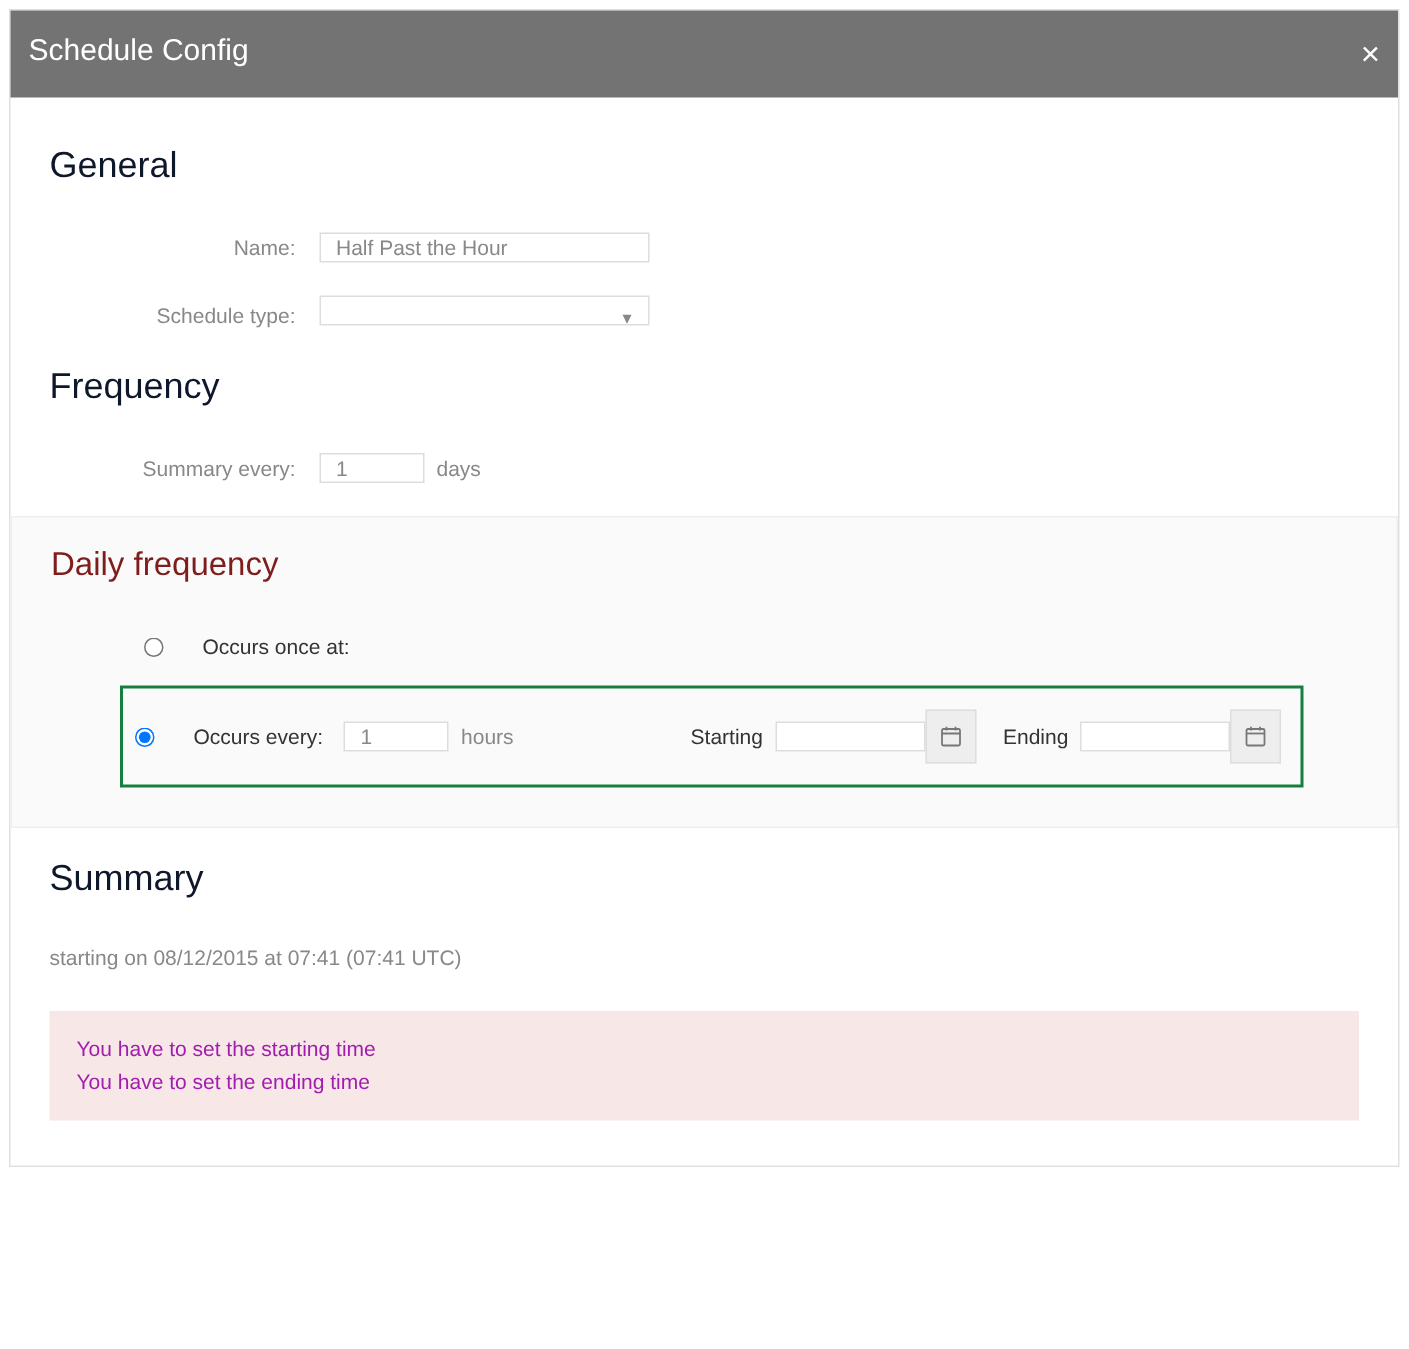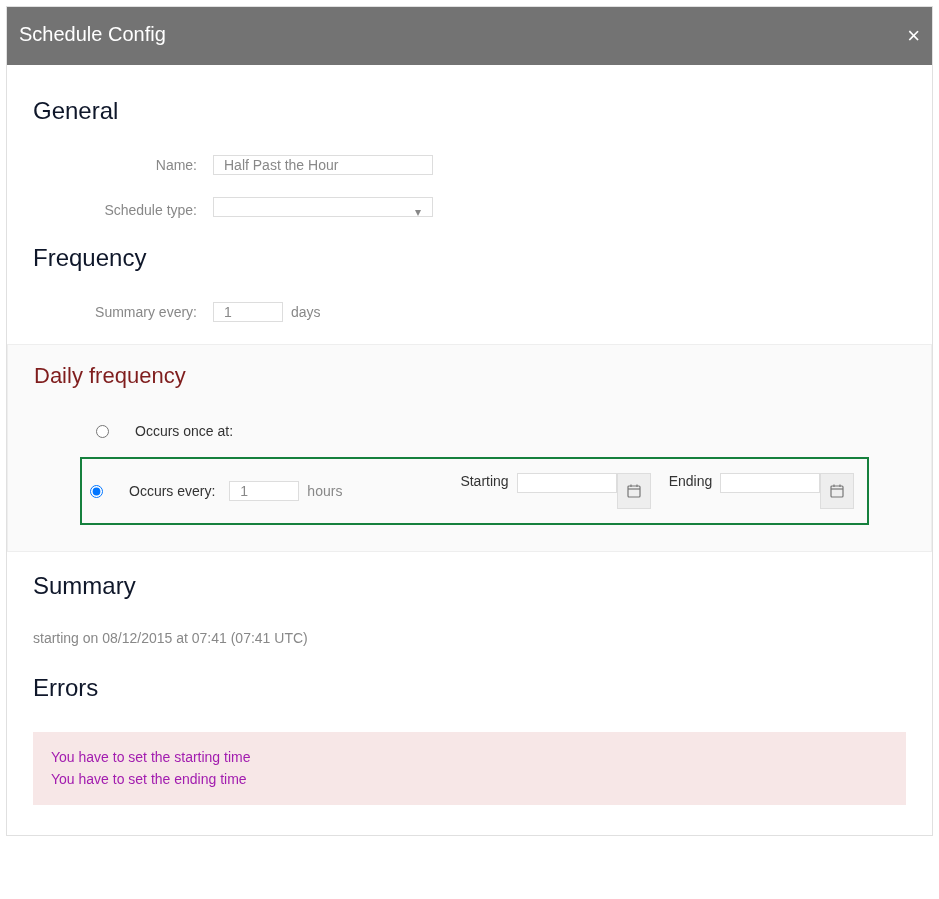--- a/index.html
+++ b/index.html
@@ -96,21 +96,21 @@
   .radio-row input[type=radio] { margin-right: 10px; accent-color: #666;}
   .radio-label { color: #333; width: 140px; margin-left: 16px; }
   .highlighted-row {
     border: 2px solid #15803d;
     display: flex;
     align-items: center;
     padding: 14px 8px;
     margin: 6px 40px 0 50px;
   }
   .occurs-once-row { margin-left: 60px; }
-  .pair { display: flex; align-items: flex-start; margin-left: 40px; }
+  .pair { display: flex; align-items: center; margin-left: 40px; }
   .pair-label { color: #333; margin-right: 8px; }
   .summary-text { color: #888; font-size: 14px; margin-bottom: 28px; }
   .error-box {
     background: #f7e7e7;
     padding: 14px 18px;
     margin-top: 10px;
   }
   .error-line { color: #a21caf; font-size: 14px; line-height: 1.6; }
   .freq-second-col { display: flex; align-items: center; margin-left: 30px; }
 </style>
@@ -193,20 +193,19 @@
                 </svg>
             </span>
           </button>
         </div>
       </div>
     </div>
 
     <h2 class="section">Summary</h2>
     <div class="summary-text">starting on 08/12/2015 at 07:41 (07:41 UTC)</div>
 
-    <h2 class="section">Errors</h2>
     <div class="error-box">
       <div class="error-line">You have to set the starting time</div>
       <div class="error-line">You have to set the ending time</div>
     </div>
 
   </div>
 </div>
 
 </body></html>

